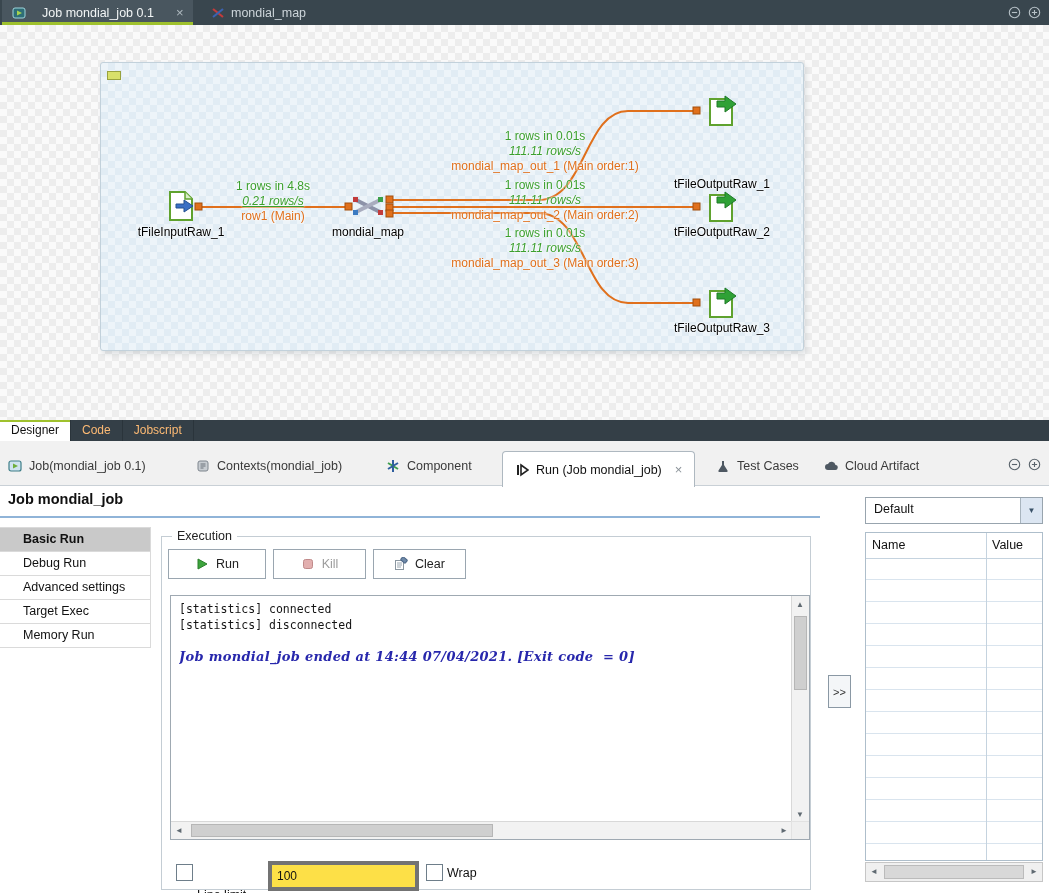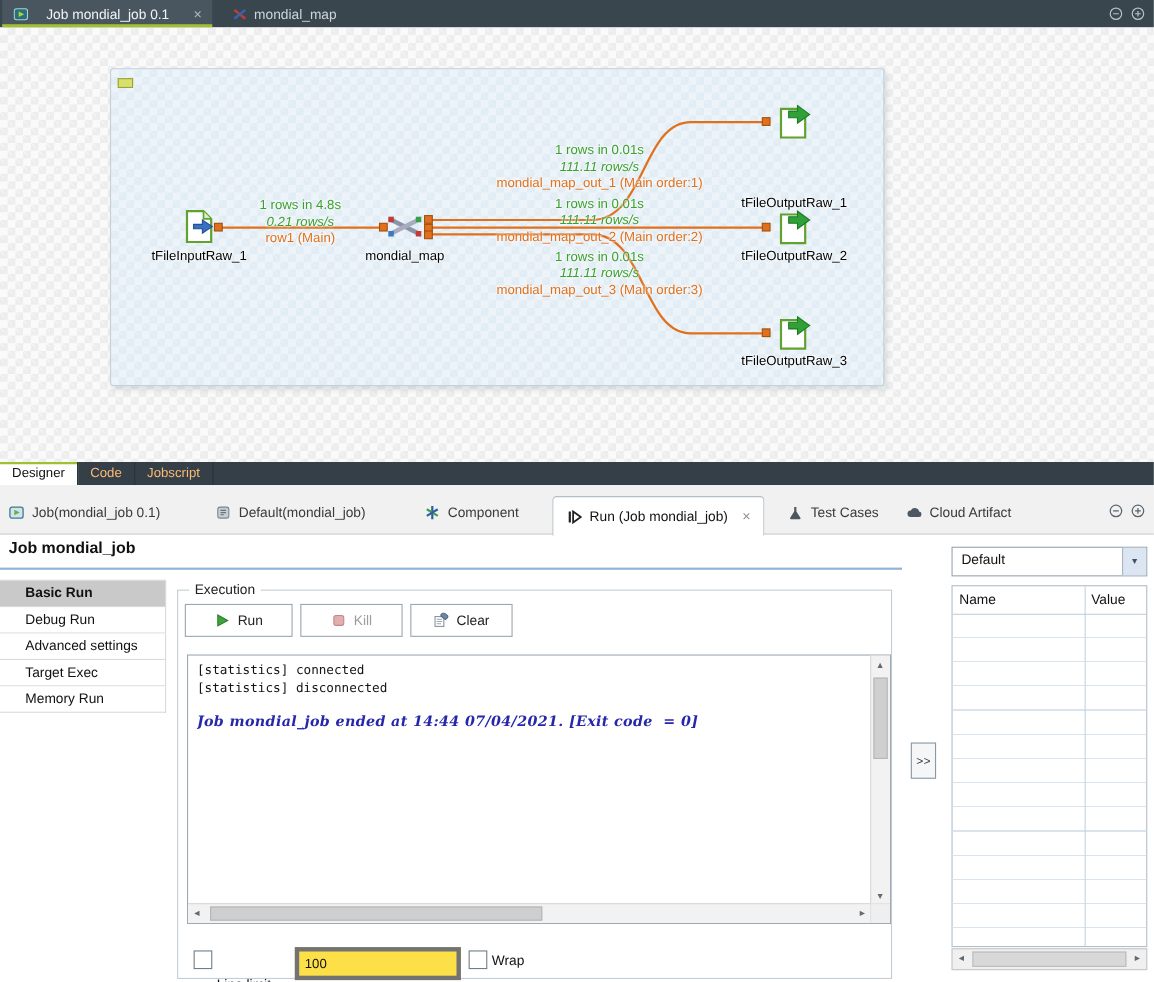--- a/index.html
+++ b/index.html
@@ -208,21 +208,21 @@
     </svg>
   </div>
 
   <div class="comp-label" style="left:113px;top:200px;width:136px;">tFileInputRaw_1</div>
   <div class="comp-label" style="left:312px;top:200px;width:112px;">mondial_map</div>
   <div class="comp-label" style="left:656px;top:104px;width:132px;margin-top:48px;">tFileOutputRaw_1</div>
   <div class="comp-label" style="left:656px;top:200px;width:132px;">tFileOutputRaw_2</div>
   <div class="comp-label" style="left:656px;top:296px;width:132px;">tFileOutputRaw_3</div>
 
   <div class="cstat green" style="left:194px;top:155px;width:158px;">1 rows in 4.8s</div>
-  <div class="cstat green-i" style="left:194px;top:170px;width:158px;">0.21 rows/s</div>
+  <div class="cstat green-i" style="left:194px;top:170px;width:158px;text-decoration:underline;">0.21 rows/s</div>
   <div class="cstat orange" style="left:194px;top:185px;width:158px;">row1 (Main)</div>
 
   <div class="cstat green" style="left:445px;top:105px;width:200px;">1 rows in 0.01s</div>
   <div class="cstat green-i" style="left:445px;top:120px;width:200px;">111.11 rows/s</div>
   <div class="cstat orange" style="left:445px;top:135px;width:200px;">mondial_map_out_1 (Main order:1)</div>
 
   <div class="cstat green" style="left:445px;top:154px;width:200px;">1 rows in 0.01s</div>
   <div class="cstat green-i" style="left:445px;top:169px;width:200px;">111.11 rows/s</div>
   <div class="cstat orange" style="left:445px;top:184px;width:200px;">mondial_map_out_2 (Main order:2)</div>
 
@@ -243,21 +243,21 @@
       <rect x="1" y="2" width="12" height="10" rx="2" fill="#CFE3F0" stroke="#3E7E88" stroke-width="1.2"></rect>
       <polygon points="5,4.5 10,7 5,9.5" fill="#6FAE3C"></polygon>
     </svg>
     <span>Job(mondial_job 0.1)</span>
   </div>
   <div class="vtab" style="left:196px;">
     <svg class="vicon" viewBox="0 0 14 14">
       <rect x="2" y="2" width="10" height="10" rx="2" fill="#C8CDD2" stroke="#7E868E"></rect>
       <path d="M4.5 5 h5 M4.5 7 h5 M4.5 9 h3" stroke="#6A737B" stroke-width="1"></path>
     </svg>
-    <span>Default(mondial_job)</span>
+    <span>Contexts(mondial_job)</span>
   </div>
   <div class="vtab" style="left:386px;">
     <svg class="vicon" viewBox="0 0 14 14">
       <path d="M7 1 V13" stroke="#2E5E9E" stroke-width="2"></path>
       <path d="M2 4 L12 10" stroke="#3E9E4E" stroke-width="2"></path>
       <path d="M2 10 L12 4" stroke="#2E5E9E" stroke-width="2"></path>
     </svg>
     <span>Component</span>
   </div>
   <div class="vtab-active">

